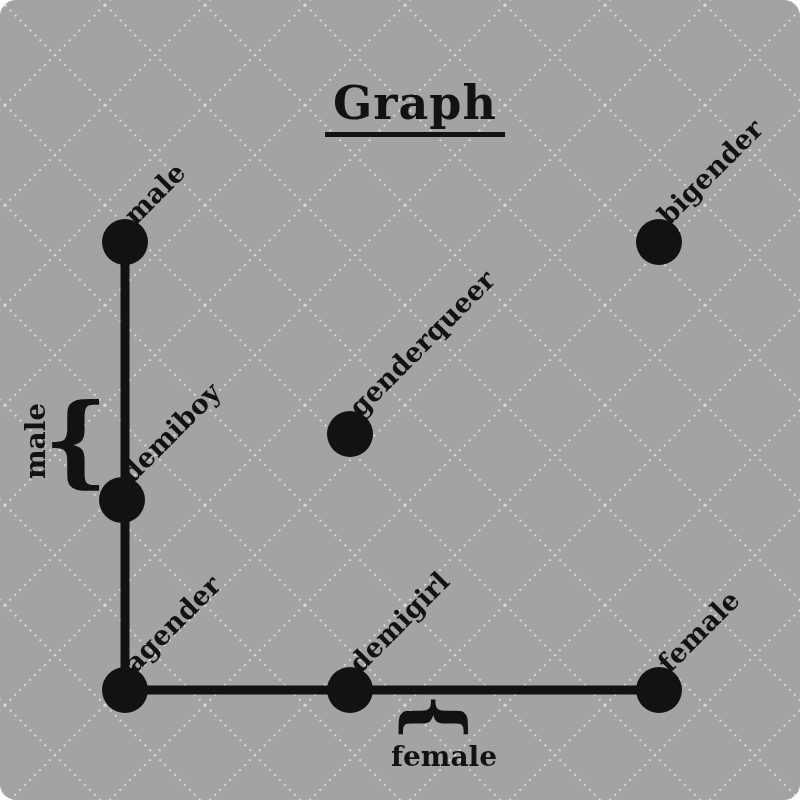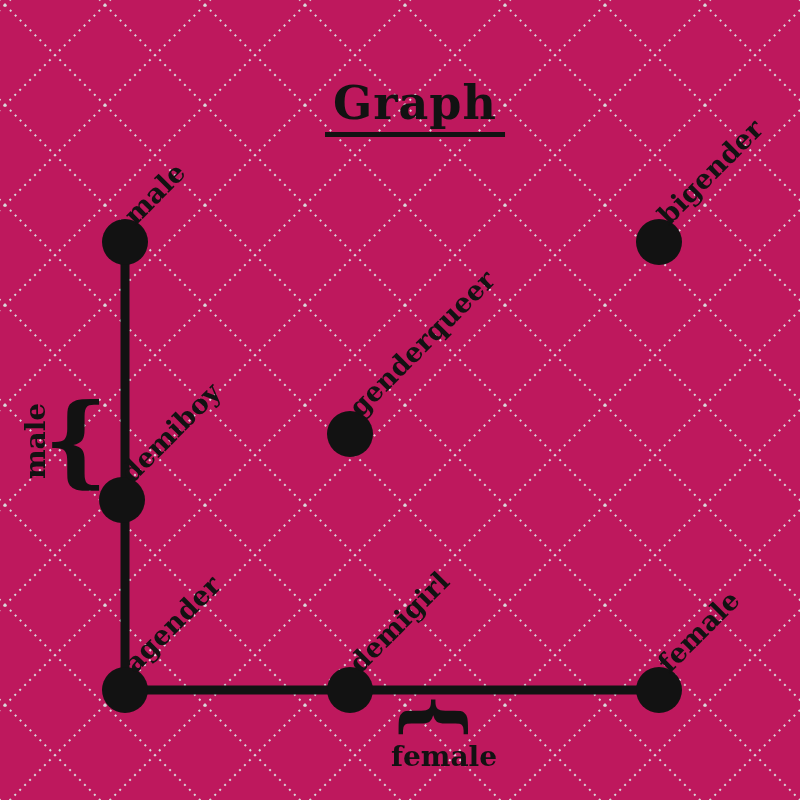--- a/index.html
+++ b/index.html
@@ -1,23 +1,24 @@
 <!DOCTYPE html>
 <html><head>
 <meta charset="utf-8">
 <style>
   html, body { margin: 0; padding: 0; background: #ffffff; }
   .stage {
     position: relative;
     width: 800px;
     height: 800px;
-    background: #be185d;
+    background: #a3a3a3;
     overflow: hidden;
     font-family: "DejaVu Serif", serif;
     color: #121212;
+    border-radius: 16px;
   }
   svg.bg { position: absolute; left: 0; top: 0; }
 
   .title {
     position: absolute;
     left: 415px;
     top: 80px;
     transform: translateX(-50%);
     margin: 0;
     font-size: 46px;

